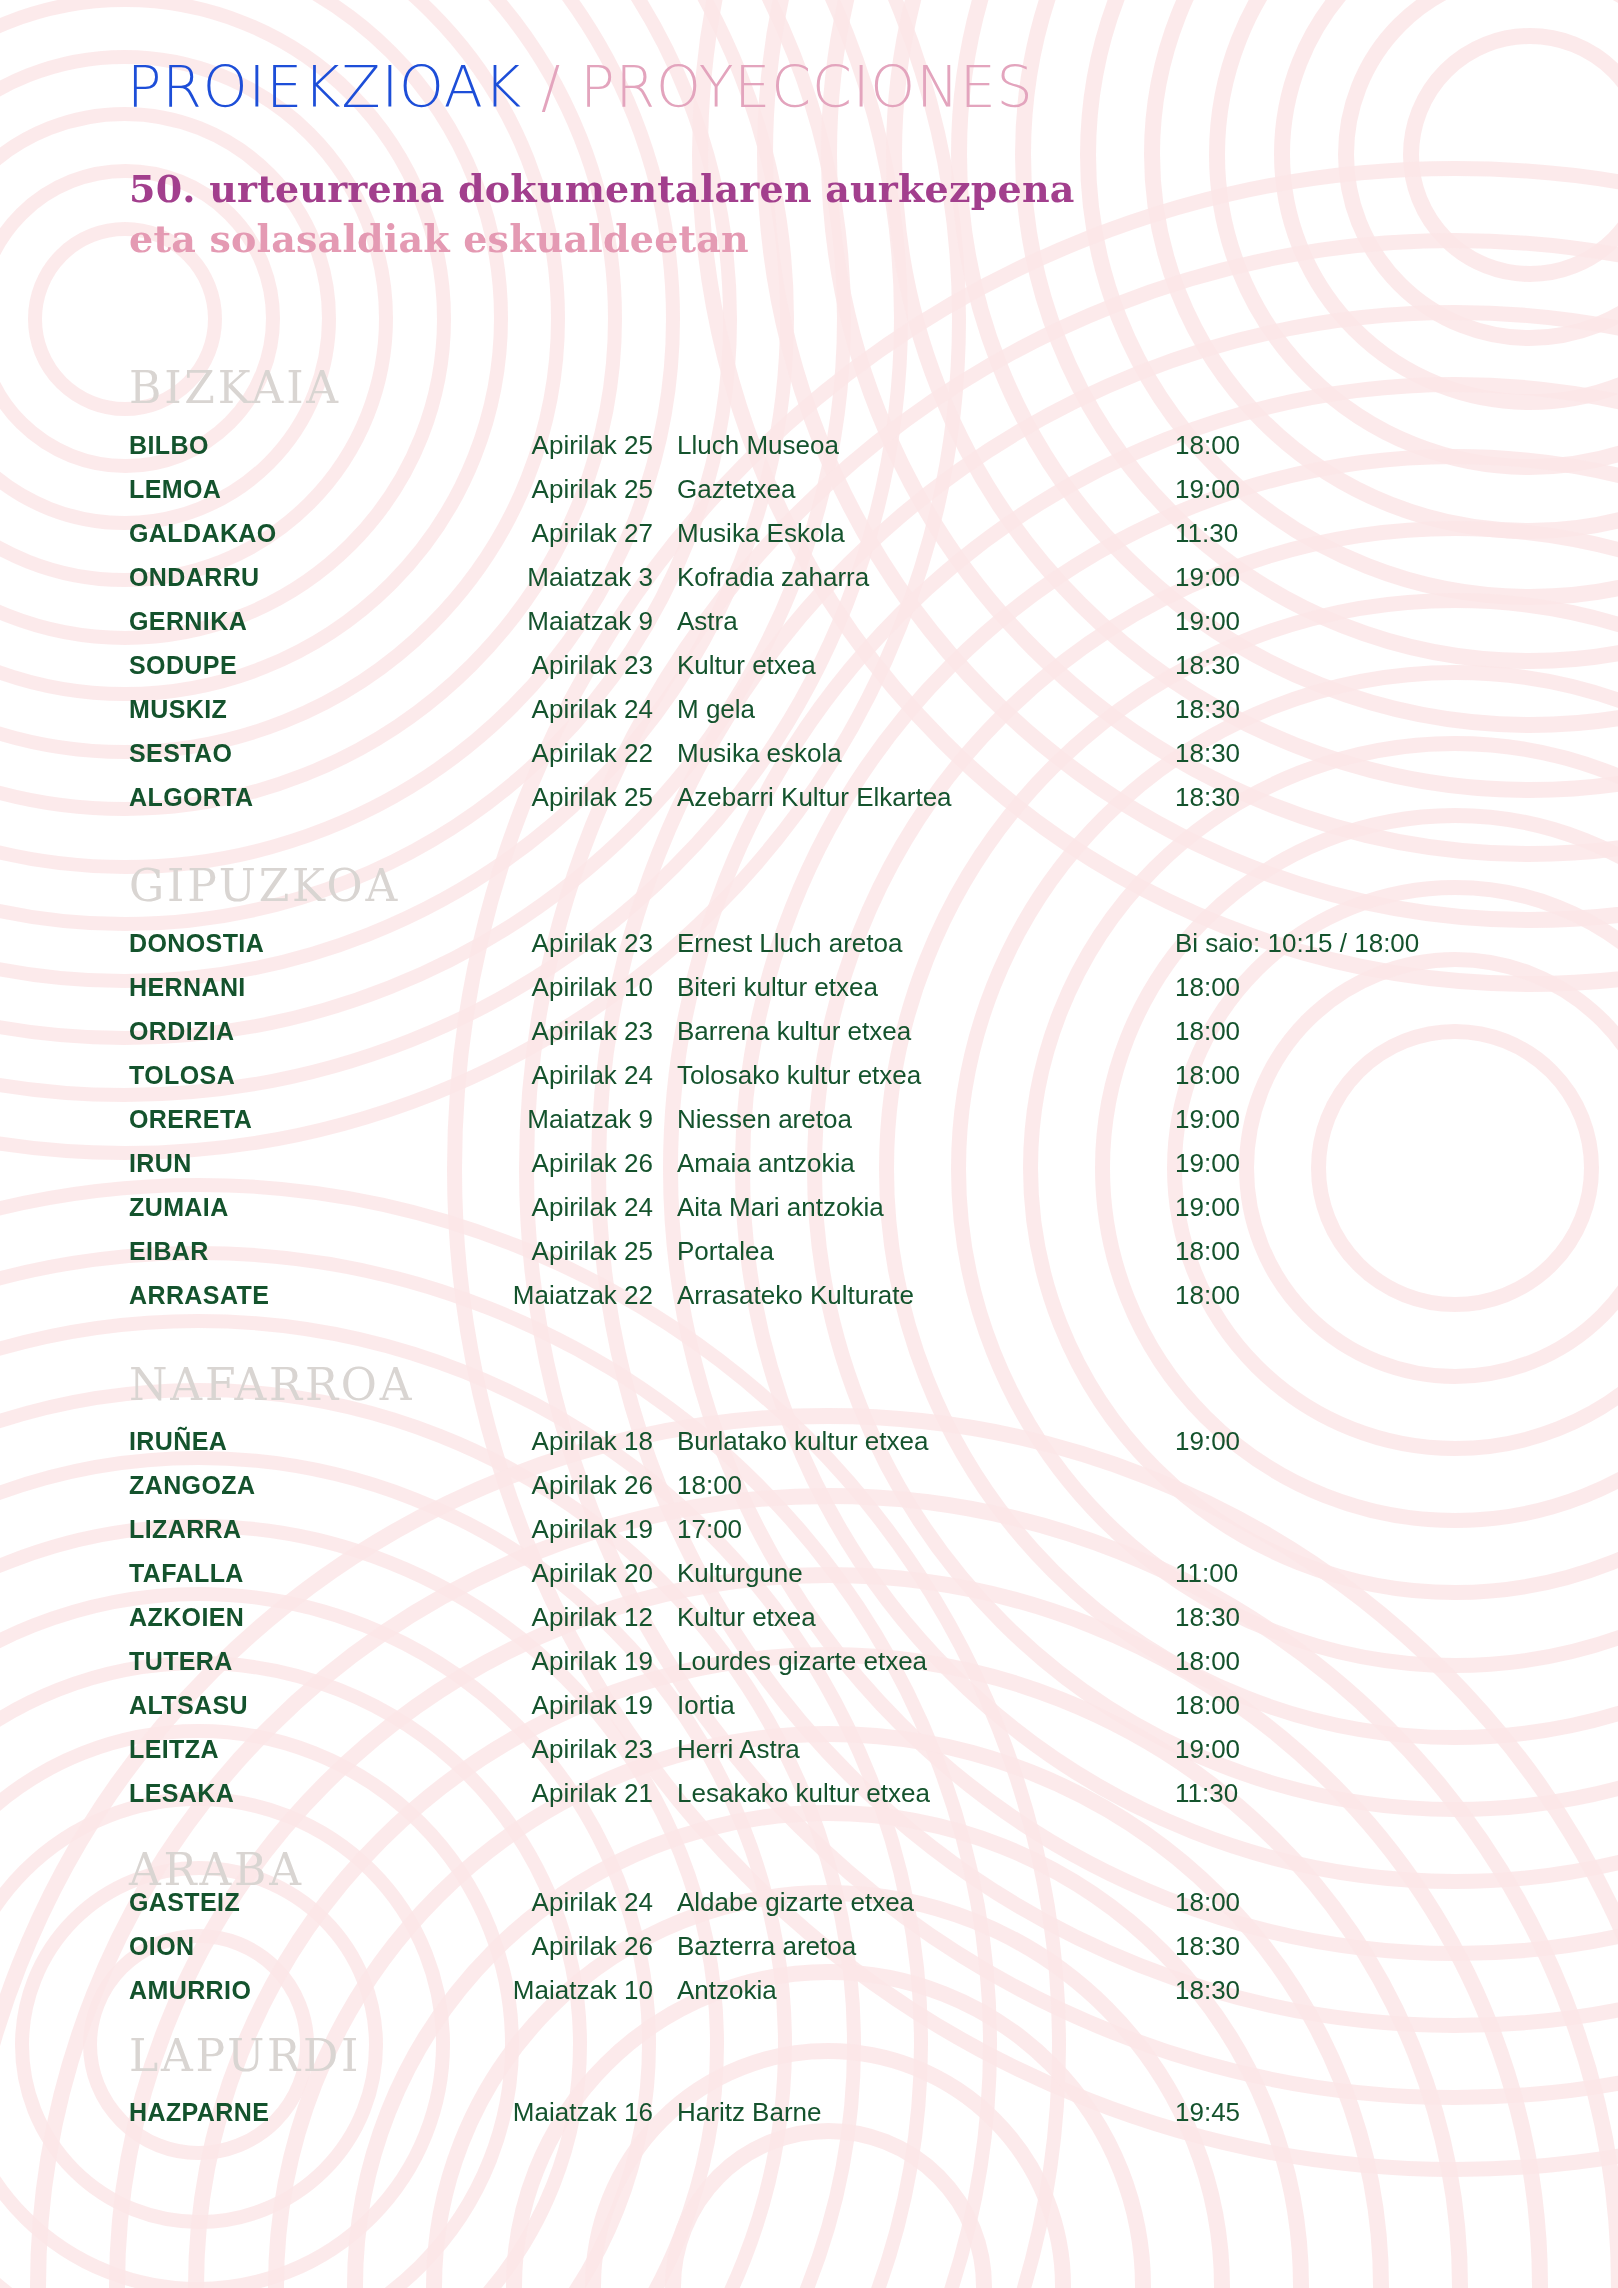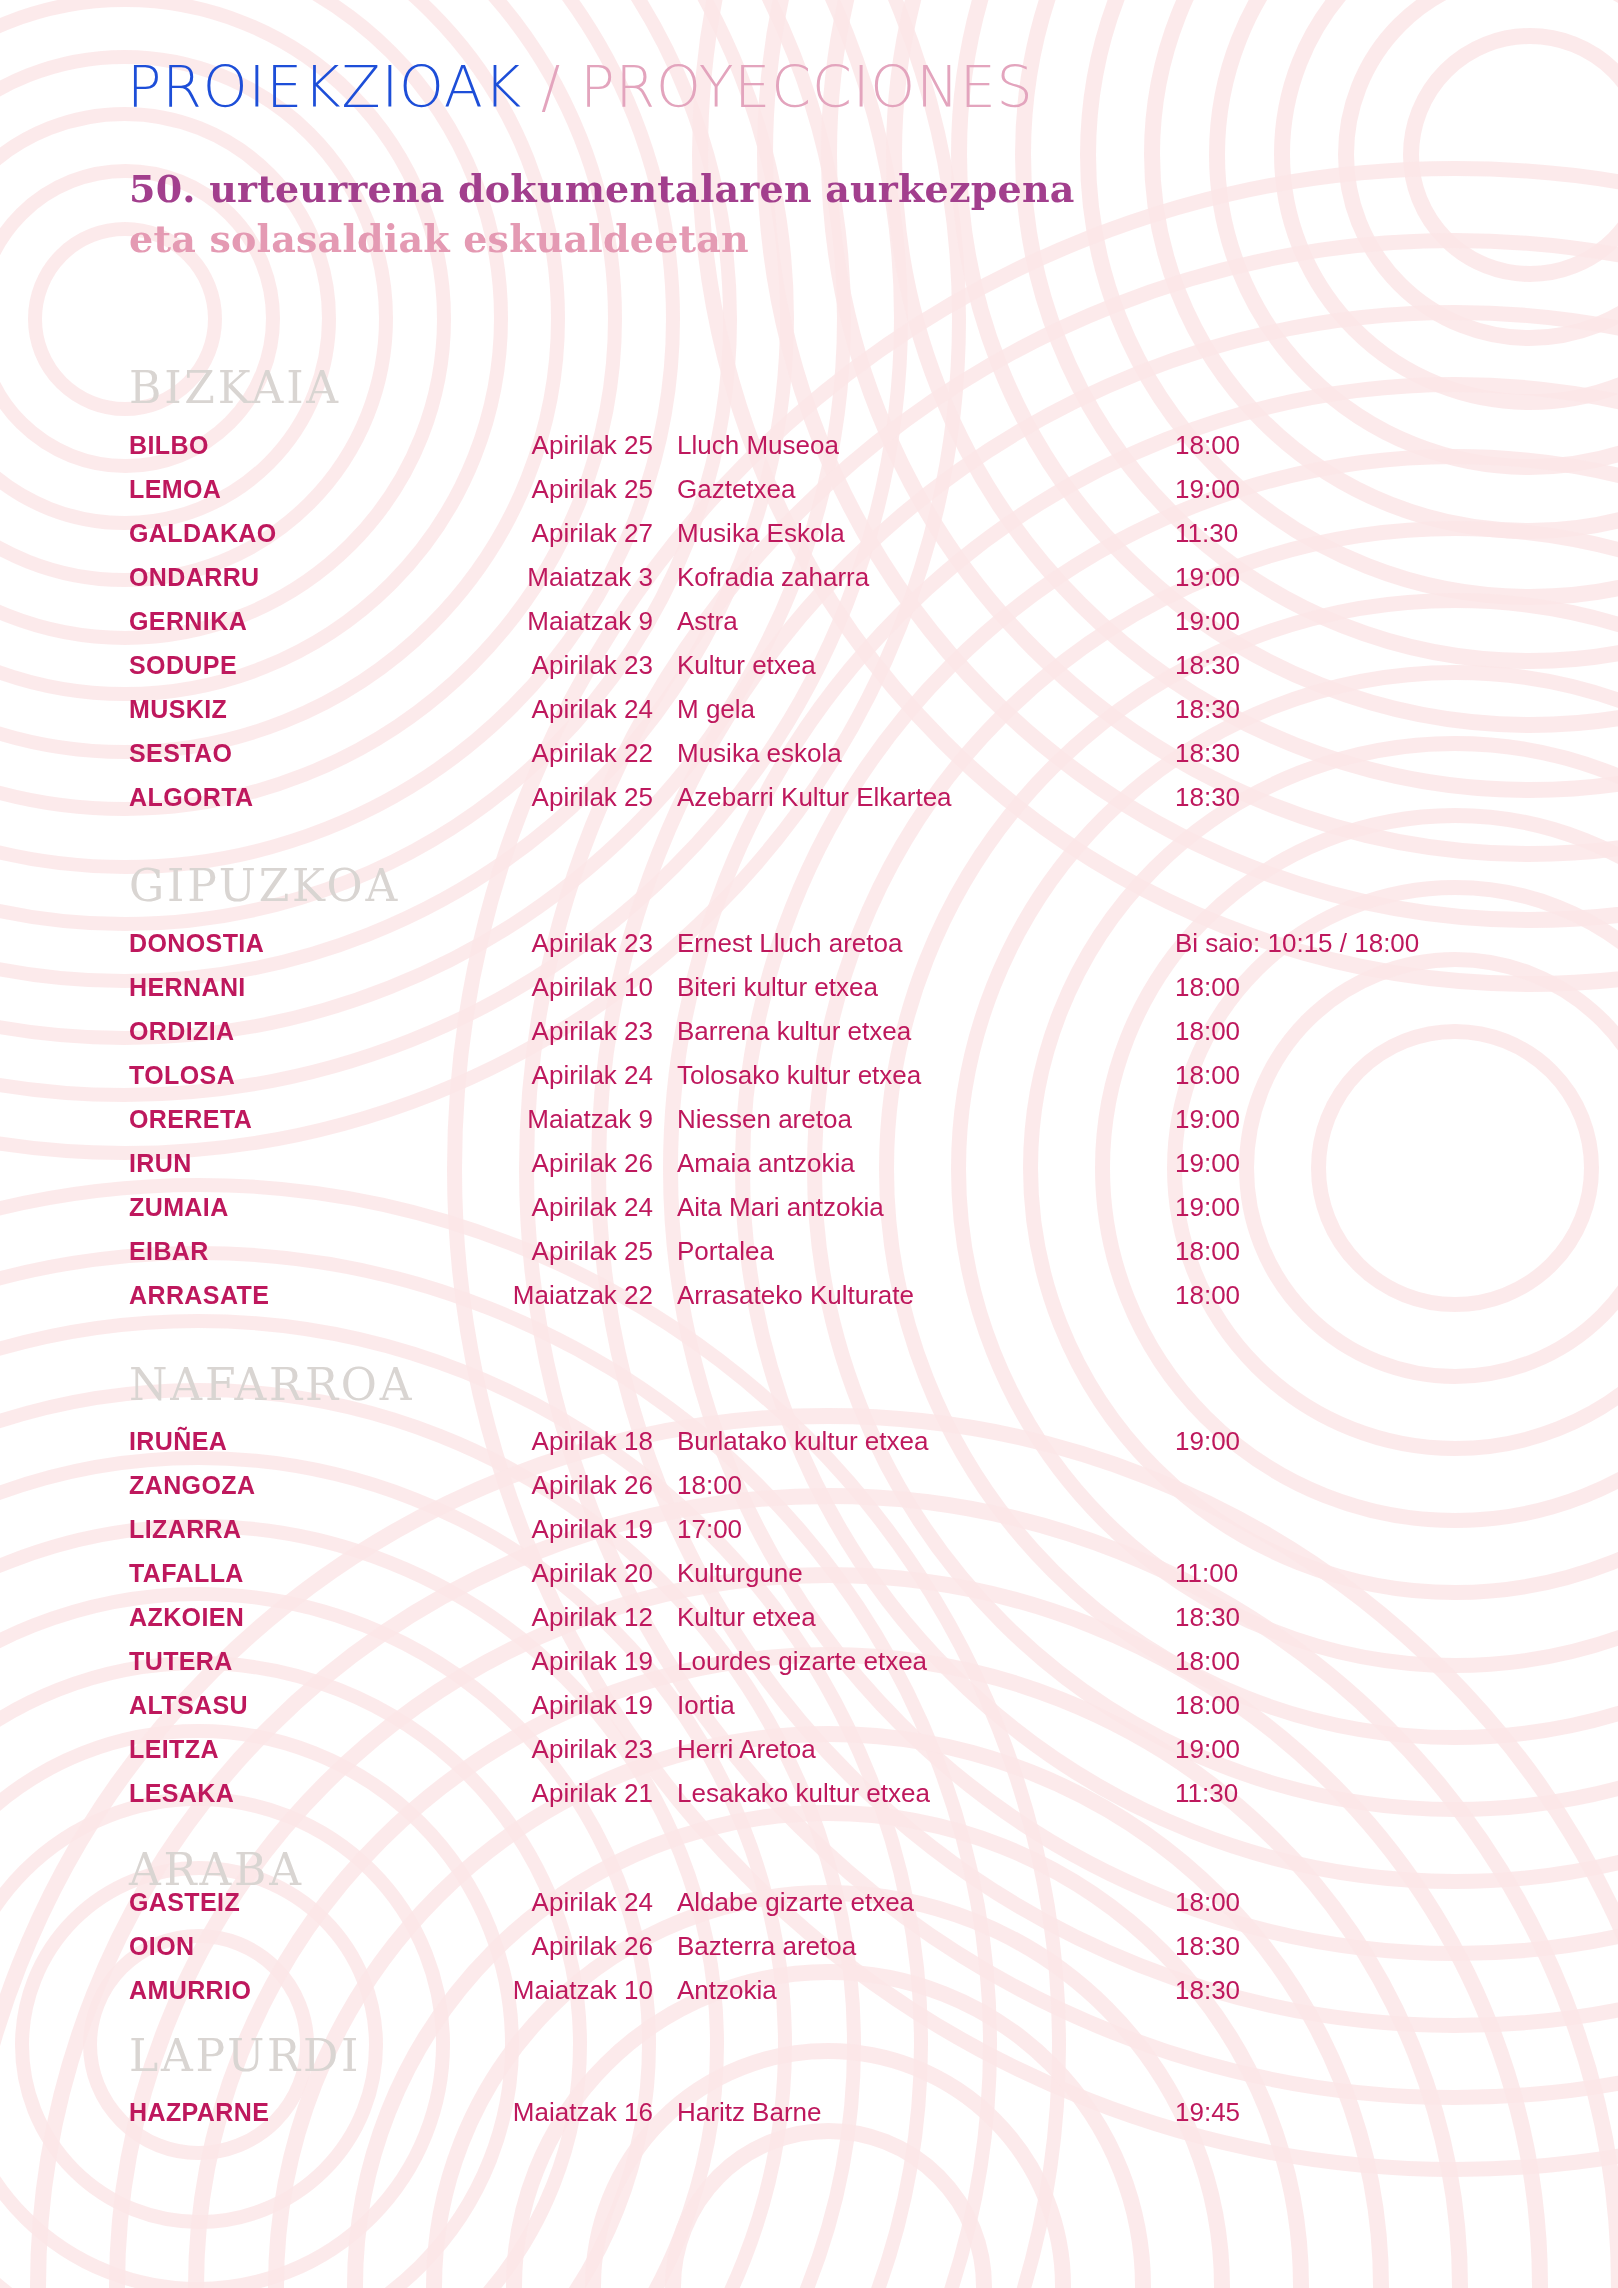--- a/index.html
+++ b/index.html
@@ -76,21 +76,21 @@
   .rows {
     position: absolute;
     left: 129px;
     width: 1366px;
   }
   .row {
     display: flex;
     align-items: baseline;
     height: 44px;
     font-size: 26px;
-    color: #be185d;
+    color: #14532d;
   }
   .c-town {
     width: 323px;
     font-weight: 700;
     letter-spacing: 0.4px;
     font-size: 25px;
   }
   .c-date {
     width: 201px;
     text-align: right;
@@ -340,21 +340,21 @@
         </div>
         <div class="row">
           <div class="c-town">ALTSASU</div>
           <div class="c-date">Apirilak 19</div>
           <div class="c-place">Iortia</div>
           <div class="c-time">18:00</div>
         </div>
         <div class="row">
           <div class="c-town">LEITZA</div>
           <div class="c-date">Apirilak 23</div>
-          <div class="c-place">Herri Aretoa</div>
+          <div class="c-place">Herri Astra</div>
           <div class="c-time">19:00</div>
         </div>
         <div class="row">
           <div class="c-town">LESAKA</div>
           <div class="c-date">Apirilak 21</div>
           <div class="c-place">Lesakako kultur etxea</div>
           <div class="c-time">11:30</div>
         </div>
       </div>
       <div class="region" style="top: 1844px;">ARABA</div>

